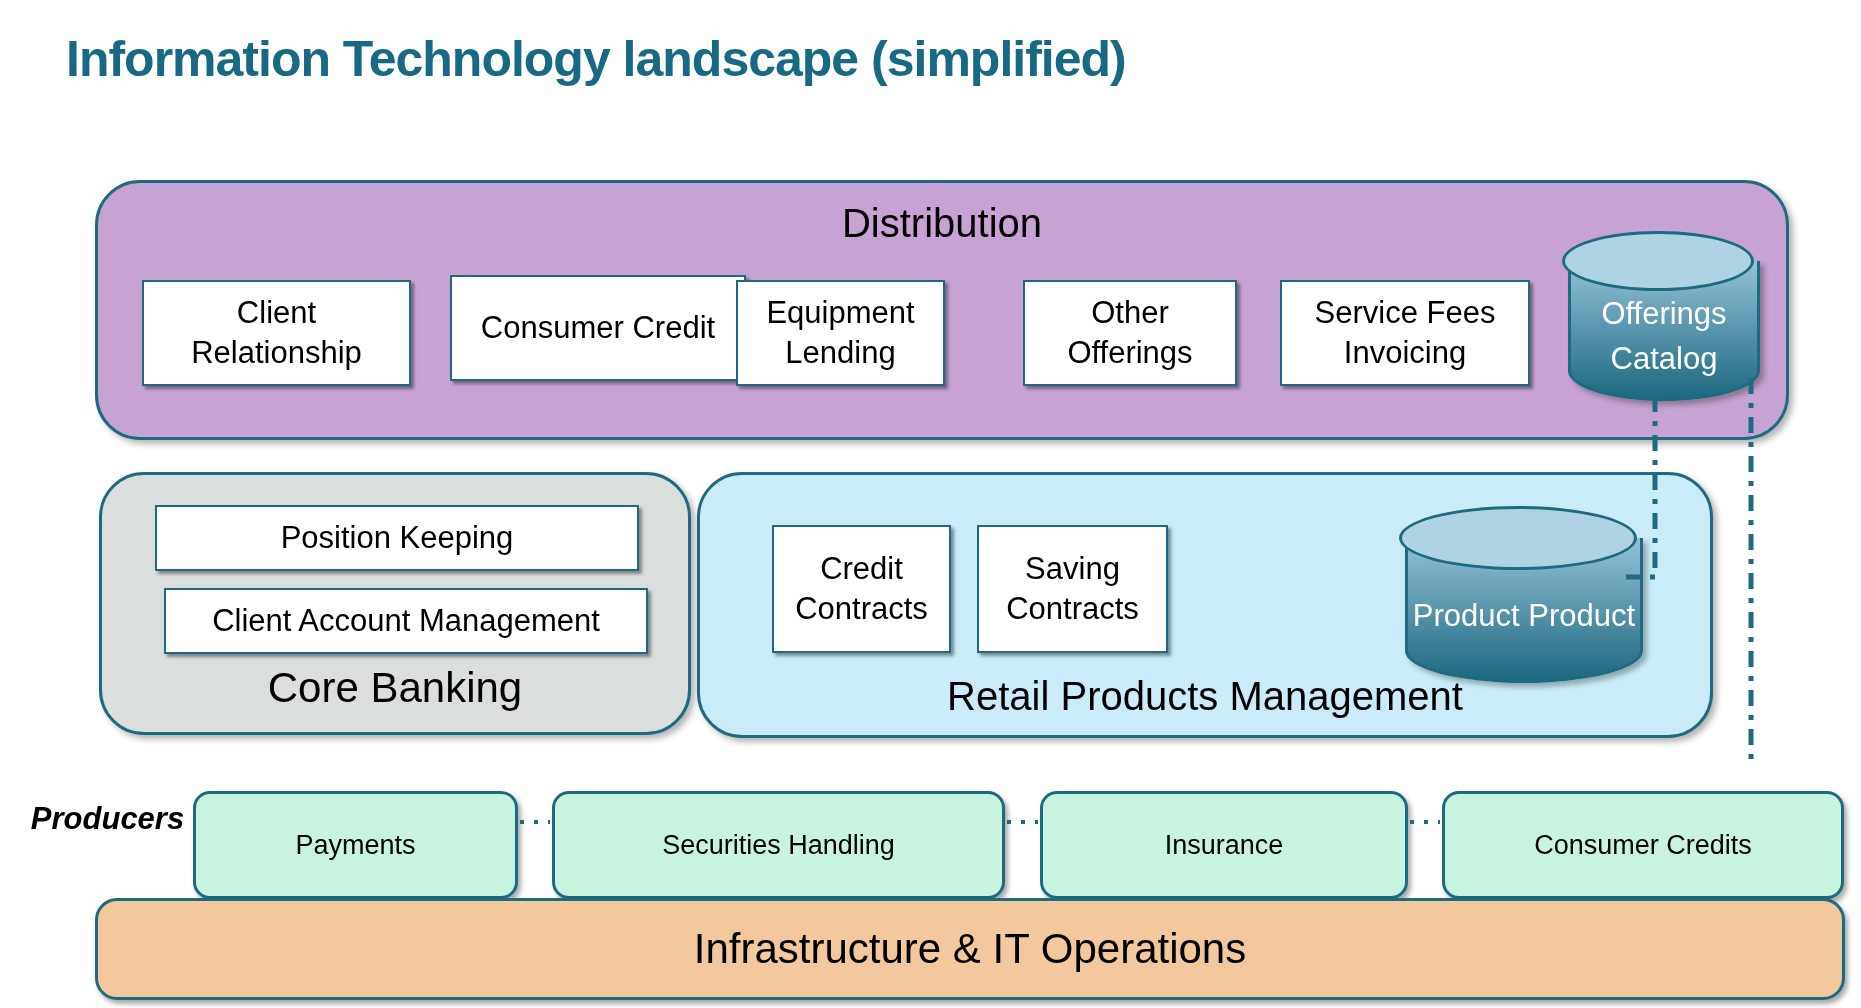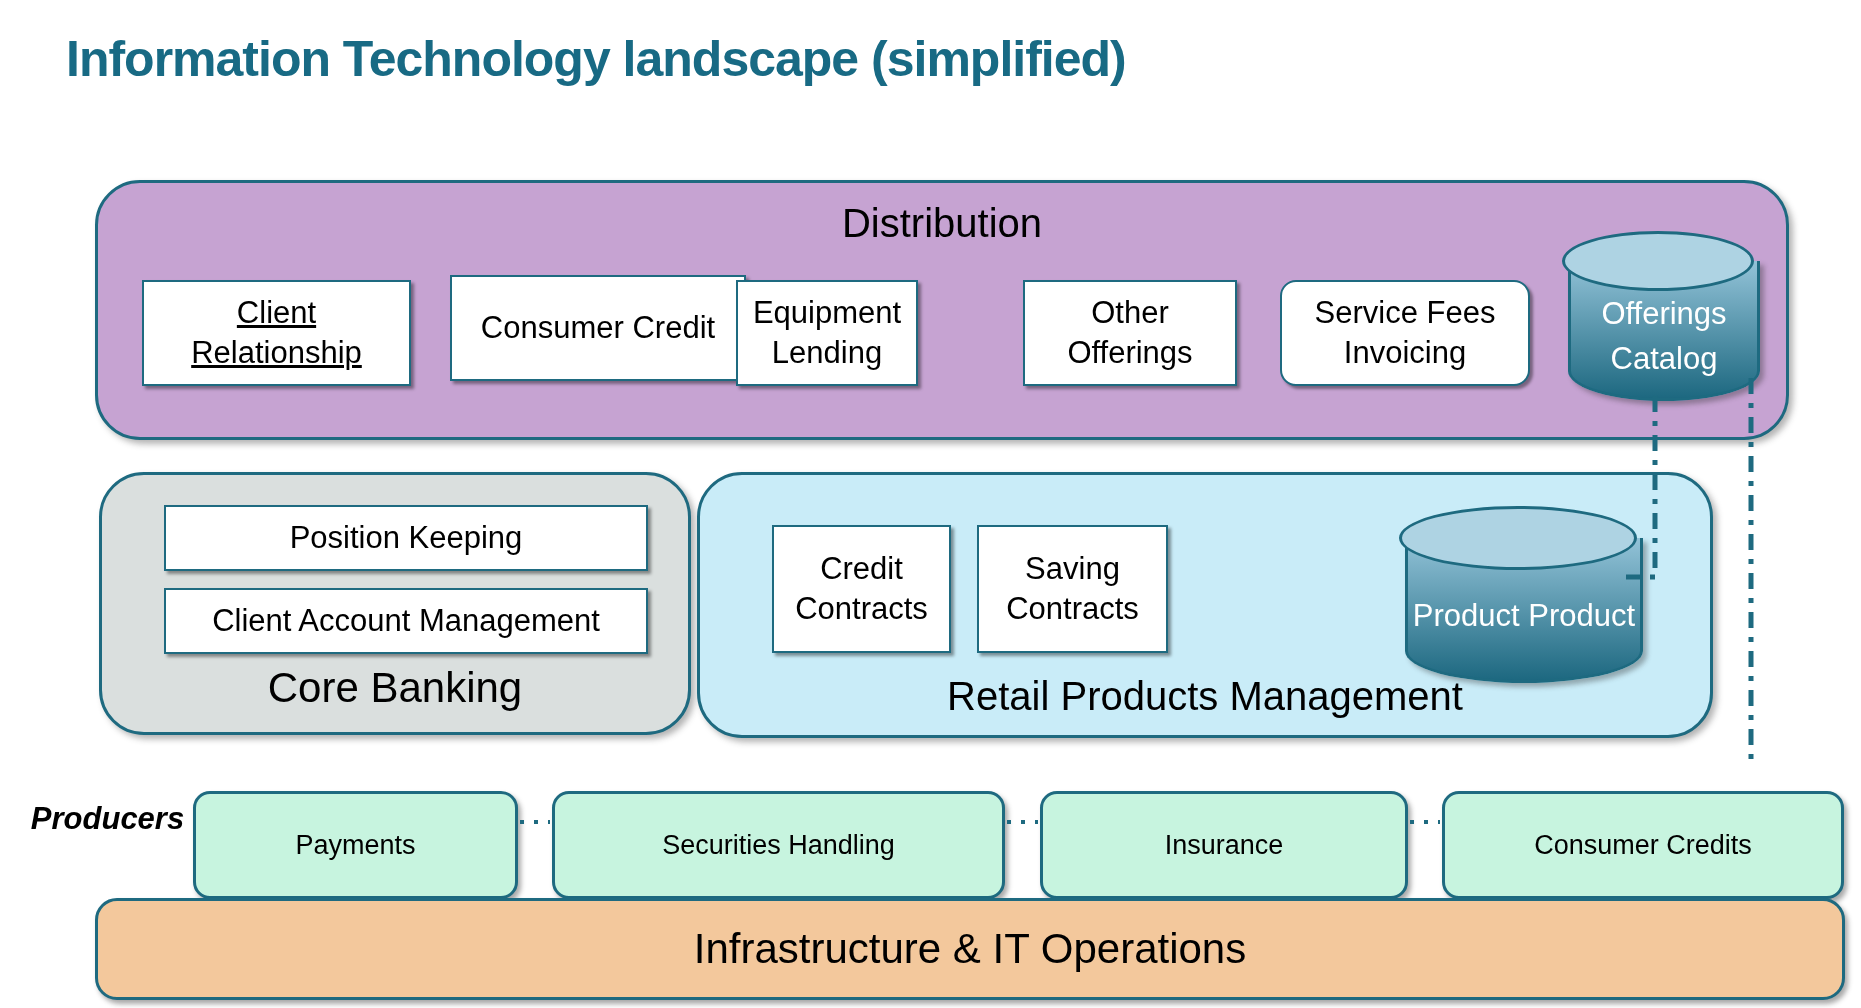--- a/index.html
+++ b/index.html
@@ -76,34 +76,34 @@
 </head>
 <body>
 
 <div class="canvas">
 
   <div class="page-title">Information Technology landscape (simplified)</div>
 
   <section class="container purple" style="left:95px; top:180px; width:1694px; height:260px;">
     <div class="container-label" style="top:18px;">Distribution</div>
 
-    <div class="wbox" style="left:44px;  top:97px; width:269px; height:106px;text-decoration:underline;">Client Relationship</div>
+    <div class="wbox" style="left:44px;  top:97px; width:269px; height:106px;">Client Relationship</div>
     <div class="wbox" style="left:352px; top:92px; width:296px; height:106px;">Consumer Credit</div>
-    <div class="wbox" style="left:638px; top:97px; width:182px; height:106px;">Equipment Lending</div>
+    <div class="wbox" style="left:638px; top:97px; width:209px; height:106px;">Equipment Lending</div>
     <div class="wbox" style="left:925px; top:97px; width:214px; height:106px;">Other Offerings</div>
-    <div class="wbox" style="left:1182px; top:97px; width:250px; height:106px;border-radius:16px;">Service Fees Invoicing</div>
+    <div class="wbox" style="left:1182px; top:97px; width:250px; height:106px;">Service Fees Invoicing</div>
 
     <div class="cyl" style="left:1464px; top:48px; width:192px; height:170px; --ry:30px;">
       <div class="cyl-top"></div>
       <div class="cyl-body">Offerings Catalog</div>
     </div>
   </section>
 
   <section class="container gray" style="left:99px; top:472px; width:592px; height:263px;">
-    <div class="wbox" style="left:62px; top:30px; width:484px; height:66px;">Position Keeping</div>
+    <div class="wbox" style="left:53px; top:30px; width:484px; height:66px;">Position Keeping</div>
     <div class="wbox" style="left:62px; top:113px; width:484px; height:66px;">Client Account Management</div>
     <div class="container-label" style="bottom:20px; font-size:42px;">Core Banking</div>
   </section>
 
   <section class="container blue" style="left:697px; top:472px; width:1016px; height:266px;padding-left:17px;">
     <div class="wbox" style="left:72px;  top:50px; width:179px; height:128px;">Credit Contracts</div>
     <div class="wbox" style="left:277px; top:50px; width:191px; height:128px;">Saving Contracts</div>
 
     <div class="cyl" style="left:699px; top:31px; width:238px; height:177px; --ry:32px;">
       <div class="cyl-top"></div>

